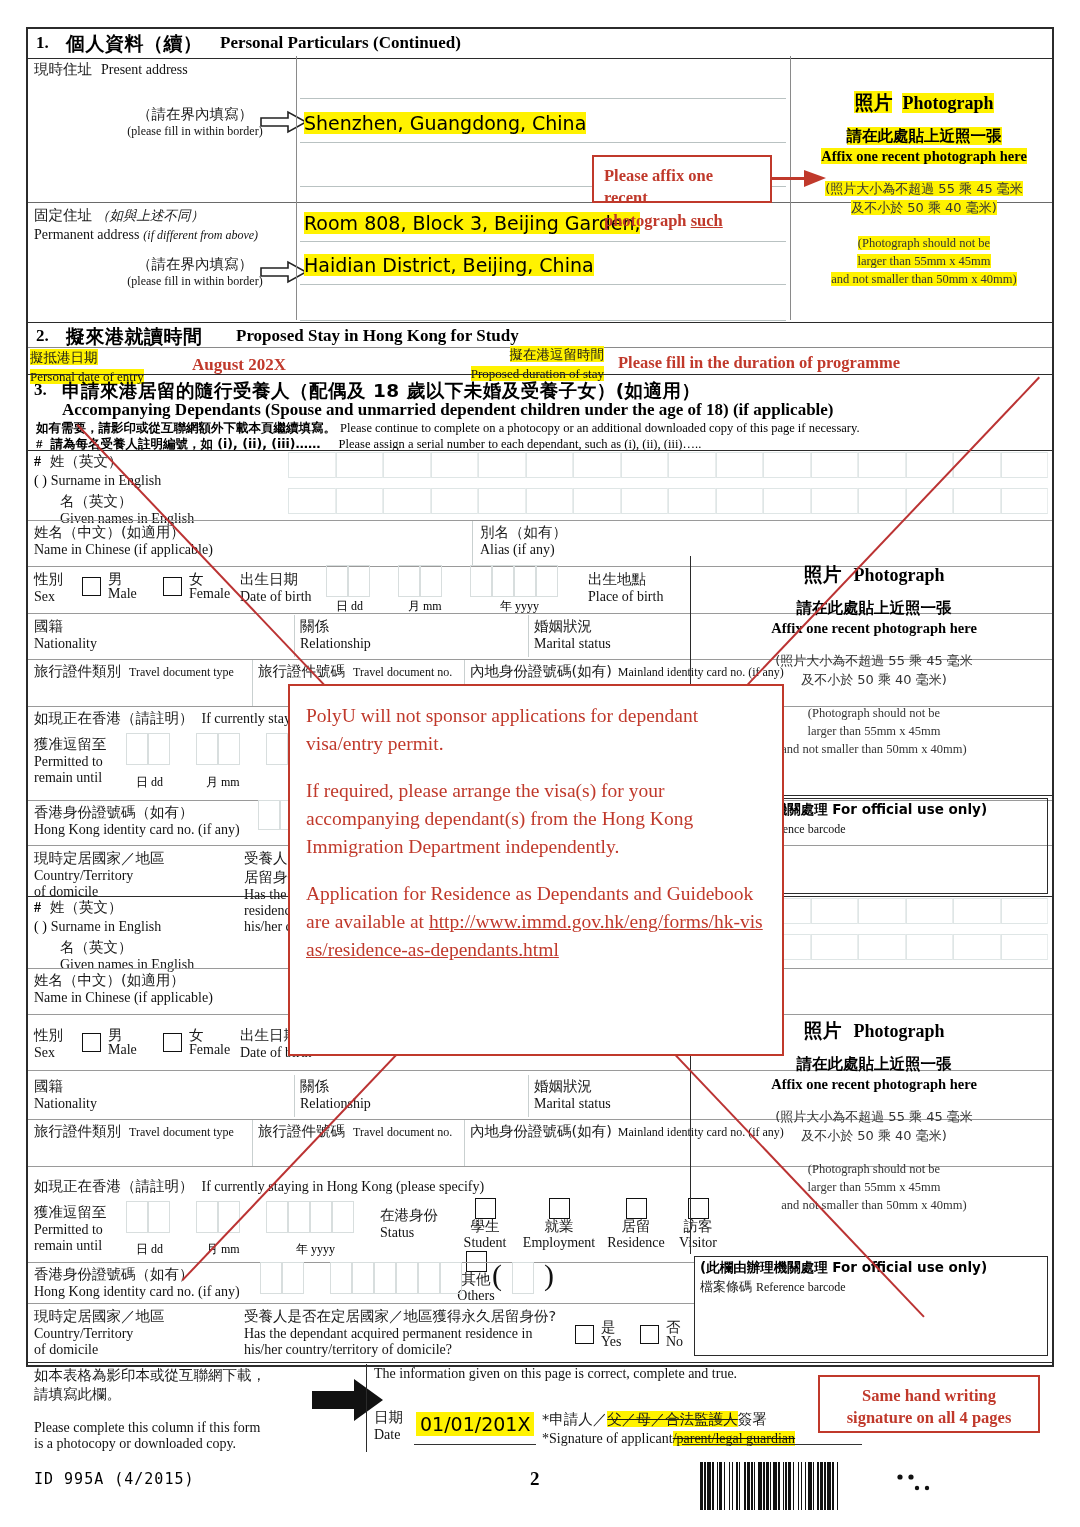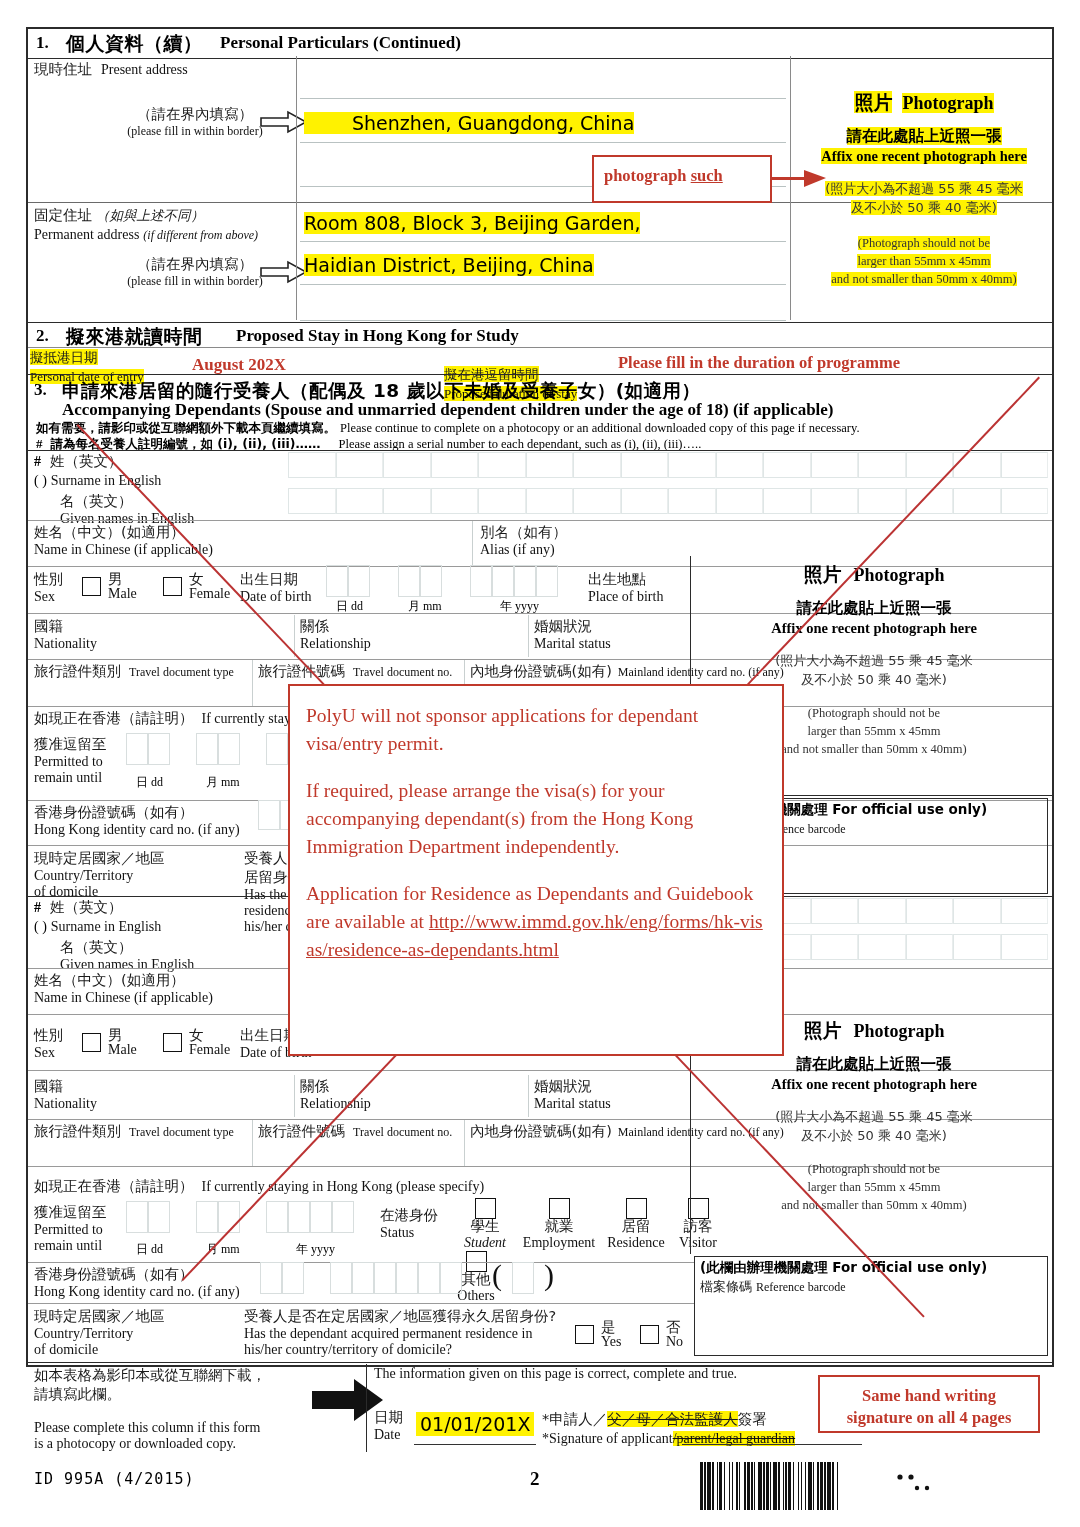--- a/index.html
+++ b/index.html
@@ -109,21 +109,21 @@
 
   <svg class="arrow-outline" style="left:260px; top:110px;" width="48" height="24" viewBox="0 0 48 24">
     <polygon points="1,8 28,8 28,2 46,12 28,22 28,16 1,16" fill="#fff" stroke="#222" stroke-width="1.6"></polygon>
   </svg>
 
   <div class="cell" style="left:300px; top:62px; width:486px; height:140px;">
     <div class="wline" style="left:0; top:36px; width:486px;"></div>
     <div class="wline" style="left:0; top:80px; width:486px;"></div>
     <div class="wline" style="left:0; top:124px; width:486px;"></div>
     <div style="position:absolute;left:4px;top:50px;">
-      <span class="hl cn" style="font-size:19px;padding-left:48px;">Shenzhen, Guangdong, China</span>
+      <span class="hl cn" style="font-size:19px;">Shenzhen, Guangdong, China</span>
     </div>
   </div>
 
   <div class="cell" style="left:28px; top:202px; width:1024px; border-top:1px solid #6a6a6a;"></div>
 
   <div class="cell" style="left:34px; top:206px; width:270px;">
     <div>
       <span class="lbl-cn">固定住址</span>
       <span class="lbl-cn ital" style="font-size:13.5px;">（如與上述不同）</span>
     </div>
@@ -163,20 +163,21 @@
     <div style="margin-top:10px;"><span class="photo-affix-cn hl">請在此處貼上近照一張</span></div>
     <div><span class="photo-affix-en hl">Affix one recent photograph here</span></div>
     <div style="margin-top:14px;"><span class="photo-note-cn hl">(照片大小為不超過 55 乘 45 毫米</span></div>
     <div><span class="photo-note-cn hl">及不小於 50 乘 40 毫米)</span></div>
     <div style="margin-top:16px;"><span class="photo-note-en hl">(Photograph should not be</span></div>
     <div><span class="photo-note-en hl">larger than 55mm x 45mm</span></div>
     <div><span class="photo-note-en hl">and not smaller than 50mm x 40mm)</span></div>
   </div>
 
   <div class="callout callout-small" style="left:592px; top:155px; width:180px; height:48px;">
+    <div>Please affix one recent</div>
     <div>
       <span>photograph </span><span class="uline">such</span>
     </div>
   </div>
 
   <div class="cell" style="left:772px; top:177px; width:38px; height:3px; background:#c0392b;"></div>
   <svg class="cell" style="left:804px; top:167px;" width="26" height="24" viewBox="0 0 26 24">
     <polygon points="0,3 22,11 0,20" fill="#c0392b"></polygon>
   </svg>
 
@@ -185,21 +186,21 @@
     <span class="sect-cn" style="position:absolute;left:38px;top:1px;">擬來港就讀時間</span>
     <span class="sect-en" style="position:absolute;left:208px;top:3px;">Proposed Stay in Hong Kong for Study</span>
   </div>
 
   <div class="cell" style="left:30px; top:348px; width:200px;">
     <div><span class="lbl-cn hl" style="font-size:13.5px;">擬抵港日期</span></div>
     <div><span class="lbl-en hl" style="font-size:13px;">Personal date of entry</span></div>
   </div>
   <div class="cell redtext" style="left:192px; top:355px; font-size:17px;">August 202X</div>
 
-  <div class="cell" style="left:444px; top:365px; width:160px;">
+  <div class="cell" style="left:444px; top:345px; width:160px;text-align:right;">
     <div><span class="lbl-cn hl" style="font-size:13.5px;">擬在港逗留時間</span></div>
     <div><span class="lbl-en hl" style="font-size:13px;">Proposed duration of stay</span></div>
   </div>
   <div class="cell redtext" style="left:618px; top:353px; font-size:16.5px;">Please fill in the duration of programme</div>
 
   <div class="cell" style="left:28px; top:374px; width:1024px; border-top:1.5px solid #2b2b2b;"></div>
   <div class="cell sect-no" style="left:34px; top:380px;">3.</div>
   <div class="cell sect-cn" style="left:62px; top:378px; font-size:18.5px;">申請來港居留的隨行受養人（配偶及 18 歲以下未婚及受養子女）(如適用）</div>
   <div class="cell" style="left:62px; top:400px; font-weight:bold; font-size:17px;">Accompanying Dependants (Spouse and unmarried dependent children under the age of 18) (if applicable)</div>
 
@@ -572,21 +573,21 @@
   <div class="cell lbl-sm" style="left:296px; top:1241px;">年 yyyy</div>
 
   <div class="cell" style="left:380px; top:1206px;">
     <div class="lbl-cn">在港身份</div>
     <div class="lbl-en">Status</div>
   </div>
   <div class="cell" style="left:452px; top:1198px; width:300px;">
     <span style="display:inline-block;width:66px;text-align:center;">
       <span class="chk" style="width:21px;height:21px;"></span>
       <span class="lbl-cn" style="display:block;line-height:1.1;">學生</span>
-      <span class="lbl-en" style="display:block;line-height:1.1;font-style:italic;">Student</span>
+      <span class="lbl-en" style="display:block;line-height:1.1;">Student</span>
     </span><span style="display:inline-block;width:82px;text-align:center;">
       <span class="chk" style="width:21px;height:21px;"></span>
       <span class="lbl-cn" style="display:block;line-height:1.1;">就業</span>
       <span class="lbl-en" style="display:block;line-height:1.1;">Employment</span>
     </span><span style="display:inline-block;width:72px;text-align:center;">
       <span class="chk" style="width:21px;height:21px;"></span>
       <span class="lbl-cn" style="display:block;line-height:1.1;">居留</span>
       <span class="lbl-en" style="display:block;line-height:1.1;text-align:center;">Residence</span>
     </span><span style="display:inline-block;width:52px;text-align:center;">
       <span class="chk" style="width:21px;height:21px;"></span>

